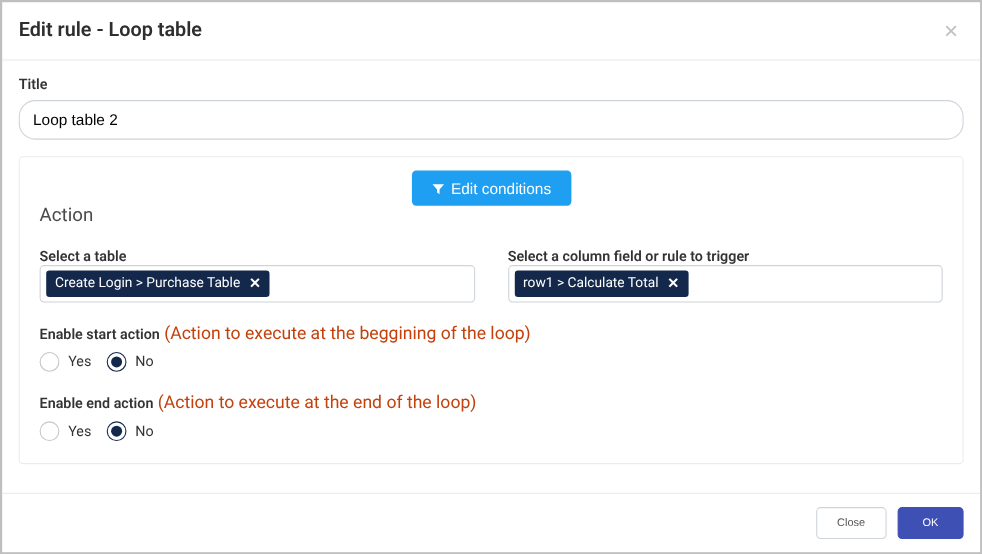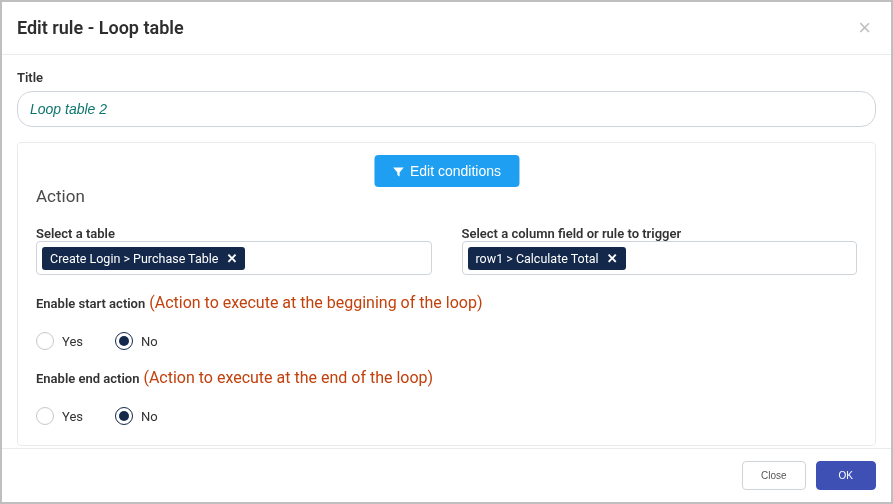--- a/index.html
+++ b/index.html
@@ -50,23 +50,22 @@
     color: #333;
     margin-bottom: 6px;
     display: block;
   }
   .text-input {
     width: 100%;
     padding: 9px 12px;
     font-size: 14px;
     border: 1px solid #ced4da;
     border-radius: 15px;
-    color: #0f766e;
+    color: #000000;
     outline: none;
-    font-style: italic;
   }
   .action-panel {
     border: 1px solid #e9ecef;
     border-radius: 4px;
     padding: 15px 18px 20px;
     margin-top: 15px;
     position: relative;
   }
   .edit-conditions-btn {
     position: absolute;
@@ -133,23 +132,23 @@
     font-size: 13px;
     font-weight: 600;
     color: #333;
   }
   .option-hint {
     font-size: 16px;
     font-weight: 400;
     color: #c2410c;
   }
   .radio-row {
-    margin-top: 20px;
-    display: flex;
-    gap: 32px;
+    margin-top: 8px;
+    display: flex;
+    gap: 14px;
     align-items: center;
   }
   .radio-item {
     display: inline-flex;
     align-items: center;
     gap: 8px;
     cursor: pointer;
   }
   .radio-outer {
     width: 18px;

